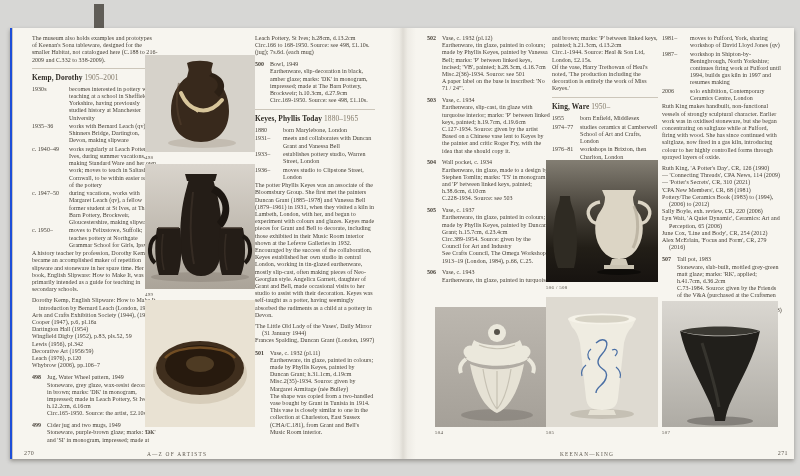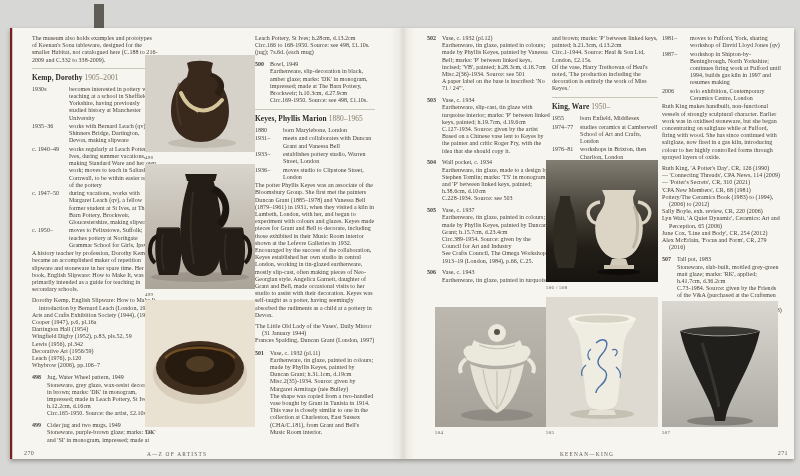--- a/index.html
+++ b/index.html
@@ -8,21 +8,21 @@
     background:#d7d7d5;
     font-family:"Liberation Serif", serif;
     color:#433d34;
     -webkit-font-smoothing:antialiased;
   }
   .stage{position:relative;width:800px;height:476px;overflow:hidden;}
   .bookmark{position:absolute;left:94px;top:4px;width:10px;height:26px;background:#605d57;}
   .spread{
     position:absolute;left:10px;top:28px;width:782px;height:431px;
     background:#f7f5ef;
-    border-left:2px solid #7f1d1d;
+    border-left:2px solid #1d4ed8;
     box-shadow:0 2px 4px rgba(40,35,25,.38), 1px 0 0 #c9c6bf inset;
   }
   .gutter{position:absolute;left:378px;top:0;width:26px;height:100%;pointer-events:none;
     background:linear-gradient(90deg,rgba(0,0,0,0) 0%,rgba(70,60,45,.05) 35%,rgba(70,60,45,.14) 50%,rgba(70,60,45,.05) 68%,rgba(0,0,0,0) 100%);}
   .col{position:absolute;top:7px;font-size:6px;line-height:7.2px;letter-spacing:.04px;}
   .col p{margin:0 0 4px 0;}
   .rule{border-top:1px solid #ccc6ba;height:0;margin:4px 0 5px 0;}
   h3{font-size:7.4px;line-height:8.5px;margin:0 0 3.5px 0;font-weight:700;color:#2e2a24;letter-spacing:.1px;}
   h3 .dates{font-weight:400;color:#837a69;}
   .tl{display:flex;margin:0 0 1.2px 0;}
@@ -163,21 +163,21 @@
         </div>
         <div class="entry">
           <span class="no">500</span>
           <span class="bd">
             <div>Bowl, 1949</div>
             <div>Earthenware, slip-decoration in black, amber glaze; marks: 'DK' in monogram, impressed; made at The Barn Pottery, Brockweir; h.10.3cm, d.27.9cm</div>
             <div>Circ.169-1950. Source: see 498, £1.10s.</div>
           </span>
         </div>
         <div class="rule"></div>
-        <h3><span>Keyes, Phyllis Marion</span> <span class="dates">1880–1965</span></h3>
+        <h3><span>Keyes, Phyllis Today</span> <span class="dates">1880–1965</span></h3>
         <div class="tl">
             <span class="yr yr-n">1880</span>
             <span class="tx">born Marylebone, London</span>
           </div>
         <div class="tl">
             <span class="yr yr-n">1931–</span>
             <span class="tx">meets and collaborates with Duncan Grant and Vanessa Bell</span>
           </div>
         <div class="tl">
             <span class="yr yr-n">1933–</span>

